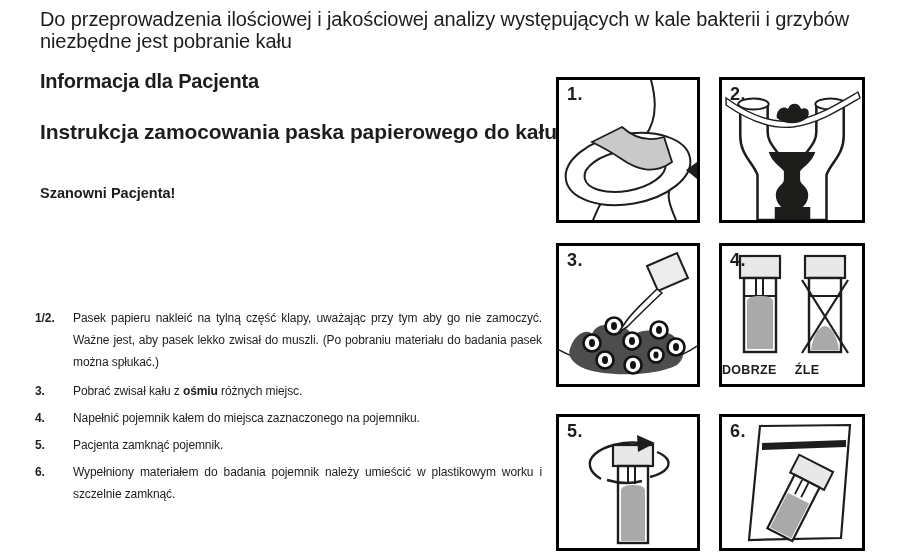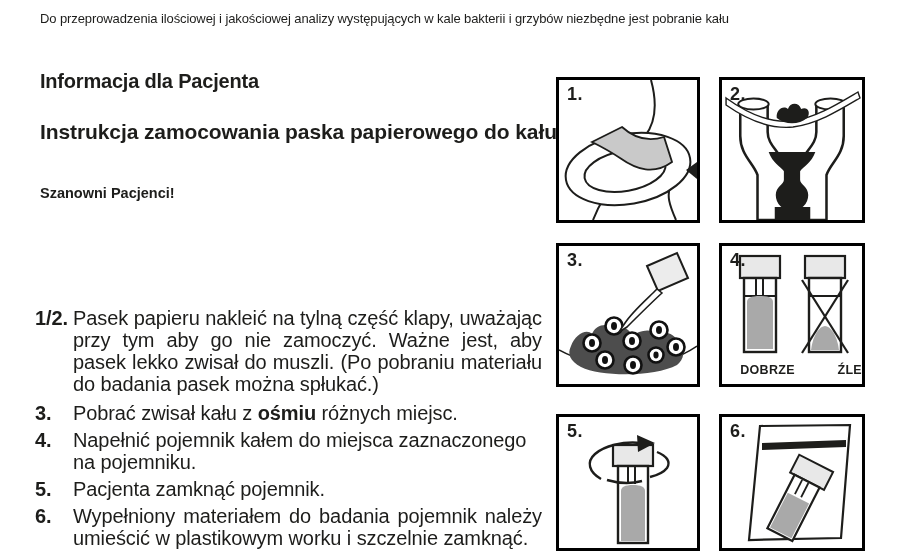--- a/index.html
+++ b/index.html
@@ -1,60 +1,60 @@
 <!DOCTYPE html>
 <html><head>
 <meta charset="utf-8">
 <style>
   html,body{margin:0;padding:0;background:#fff;}
   .page{
     position:relative;width:901px;height:560px;background:#ffffff;
     font-family:"Liberation Sans",sans-serif;color:#1d1d1b;overflow:hidden;
   }
   .abs{position:absolute;}
-  .intro{left:40px;top:8px;width:845px;font-size:13px;line-height:22px;letter-spacing:-0.1px;}
+  .intro{left:40px;top:8px;width:845px;font-size:20px;line-height:22px;letter-spacing:-0.1px;}
   .title{left:40px;top:70px;font-size:20px;font-weight:bold;letter-spacing:-0.2px;}
   .subtitle{left:40px;top:120px;font-size:21px;font-weight:bold;line-height:23px;letter-spacing:-0.1px;}
   .salutation{left:40px;top:185px;font-size:14.5px;font-weight:bold;}
   .lead{left:40px;top:210px;width:500px;font-size:15.5px;line-height:23.5px;text-align:justify;letter-spacing:-0.1px;}
-  .steps{left:35px;top:307px;width:507px;font-size:20px;line-height:22px;letter-spacing:-0.1px;}
+  .steps{left:35px;top:307px;width:507px;font-size:12px;line-height:22px;letter-spacing:-0.1px;}
   .step{display:flex;margin-bottom:5px;}
   .step.gap-lg{margin-bottom:7px;}
   .step-num{flex:none;width:38px;font-weight:bold;}
   .step-text{flex:1;}
   .just{text-align:justify;}
   .panel{position:absolute;border:3px solid #000;background:#fff;box-sizing:border-box;}
   .panel svg{position:absolute;left:0;top:0;width:100%;height:100%;}
   .panel-num{position:absolute;top:4px;left:8px;font-size:18px;font-weight:bold;letter-spacing:0.5px;z-index:2;}
   .p1{left:556px;top:77px;width:144px;height:146px;}
   .p2{left:719px;top:77px;width:146px;height:146px;}
   .p3{left:556px;top:243px;width:144px;height:144px;}
   .p4{left:719px;top:243px;width:146px;height:144px;}
   .p5{left:556px;top:414px;width:144px;height:137px;}
   .p6{left:719px;top:414px;width:146px;height:137px;}
-  .cap{position:absolute;bottom:7px;font-size:12.5px;font-weight:bold;text-align:right;z-index:2;letter-spacing:0.3px;}
+  .cap{position:absolute;bottom:7px;font-size:12.5px;font-weight:bold;text-align:left;z-index:2;letter-spacing:0.3px;}
   .cap-good{left:0;width:52%;}
   .cap-bad{left:52%;width:48%;}
 </style>
 </head>
 <body>
 
 <div class="page">
 
   <div class="abs intro">
     <div>Do przeprowadzenia ilościowej i jakościowej analizy występujących w kale bakterii i grzybów niezbędne jest pobranie kału</div>
   </div>
 
   <div class="abs title">Informacja dla Pacjenta</div>
 
   <div class="abs subtitle">
     <div>Instrukcja zamocowania paska papierowego do kału</div>
   </div>
 
-  <div class="abs salutation">Szanowni Pacjenci!</div>
+  <div class="abs salutation">Szanowni Pacjenta!</div>
 
 
   <div class="abs steps">
     <div class="step gap-lg">
       <span class="step-num">1/2.</span>
       <span class="step-text just"><span>Pasek papieru nakleić na tylną część klapy, uważając przy tym aby go nie zamoczyć. Ważne jest, aby pasek lekko zwisał do muszli. (Po pobraniu materiału do badania pasek można spłukać.)</span><b></b><span></span></span>
     </div>
     <div class="step">
       <span class="step-num">3.</span>
       <span class="step-text"><span>Pobrać zwisał kału z </span><b>ośmiu</b><span> różnych miejsc.</span></span>

